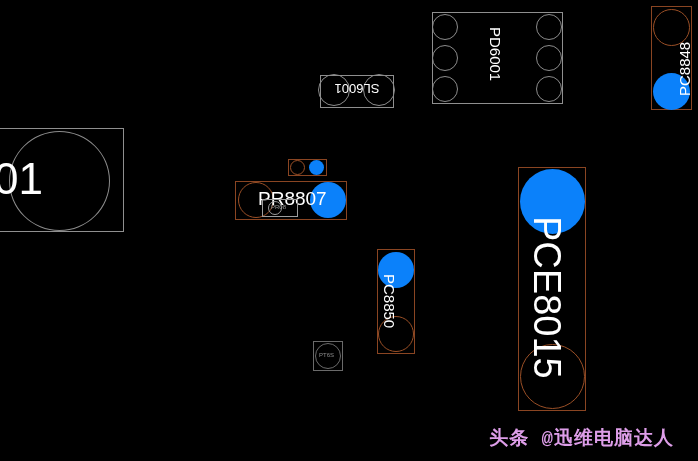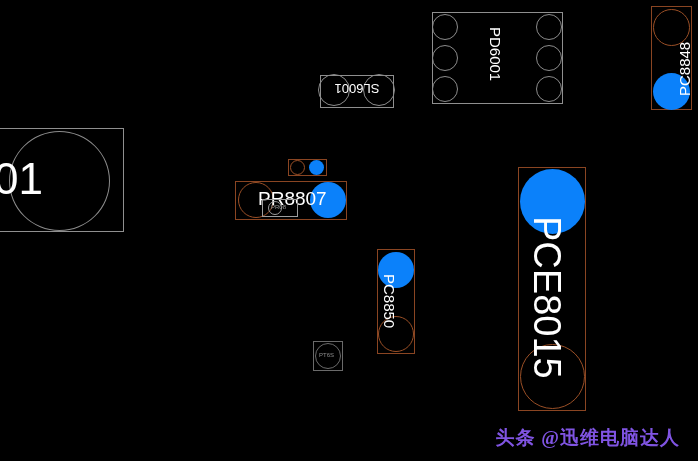--- a/index.html
+++ b/index.html
@@ -36,28 +36,28 @@
   }
   .rot-cw{transform-origin:0 0;}    
   .rot-ccw{transform-origin:0 0;}   
   .rot-180{transform-origin:50% 50%;transform:rotate(180deg);}
 
   .dim{color:#6d6d6d;}
 
   
   #watermark{
     position:absolute;
-    right:18px;
+    right:24px;
     bottom:10px;
-    color:#8b5cf6;
+    color:#f0abfc;
     font-size:19px;
     font-weight:700;
     letter-spacing:1px;
     opacity:.92;
-    font-family:Liberation Serif, serif;
+    font-family:Liberation Mono, monospace;
     text-shadow:0 0 2px #000;
   }
 </style>
 </head>
 <body>
 
 <div id="canvas">
 
   <div class="part outline-gray" style="left:-46px;top:128px;width:170px;height:104px;">
   </div>

